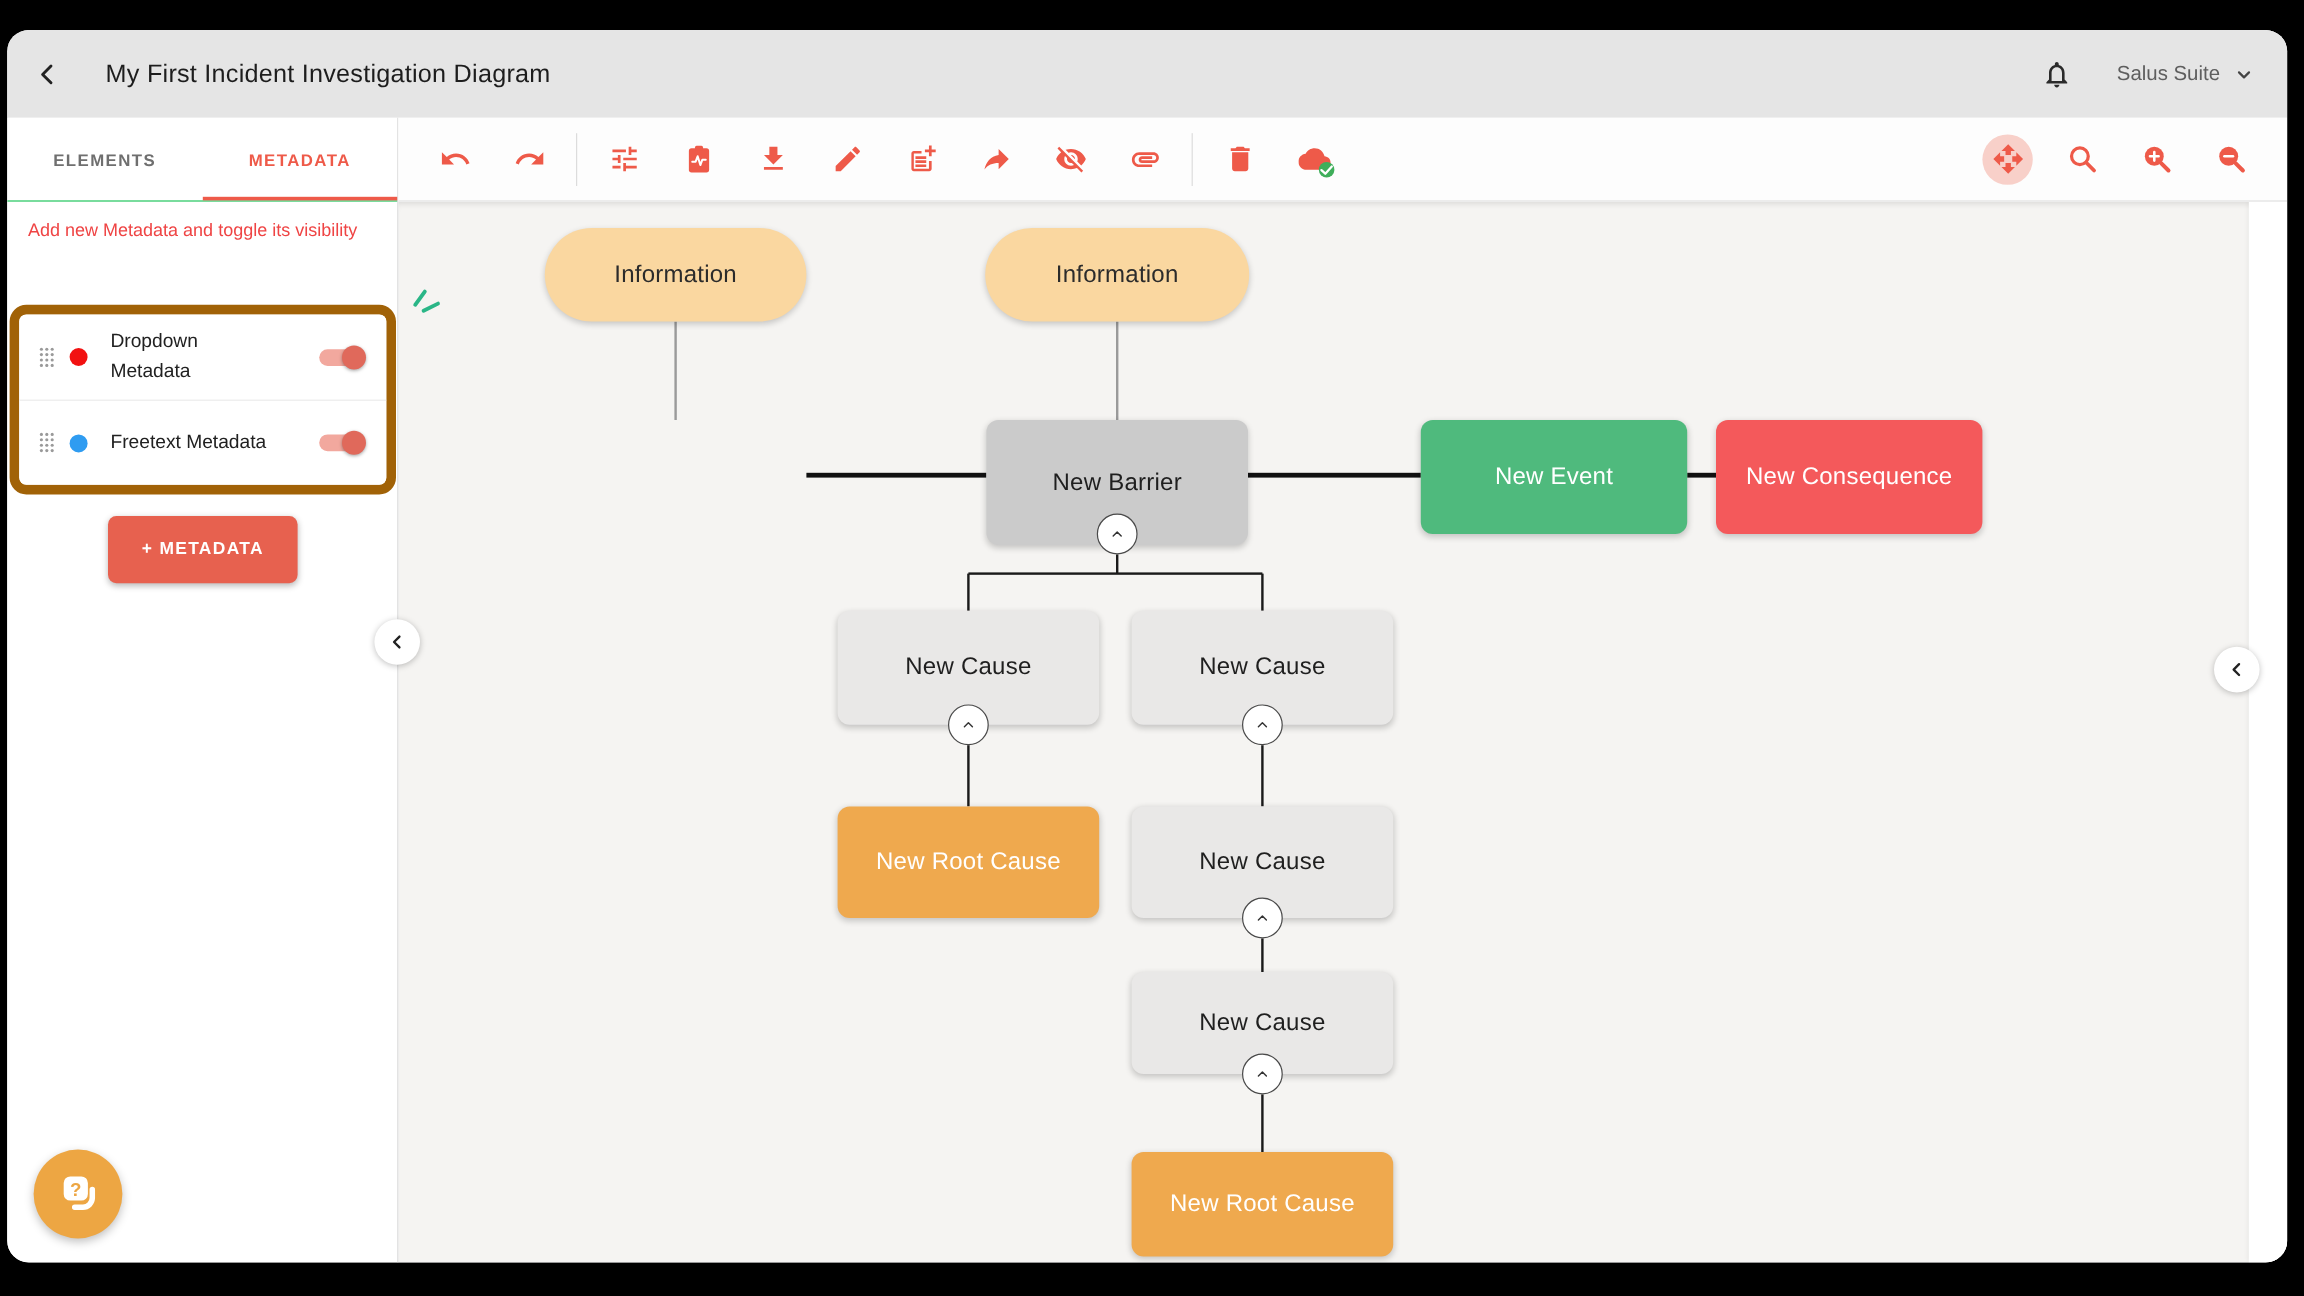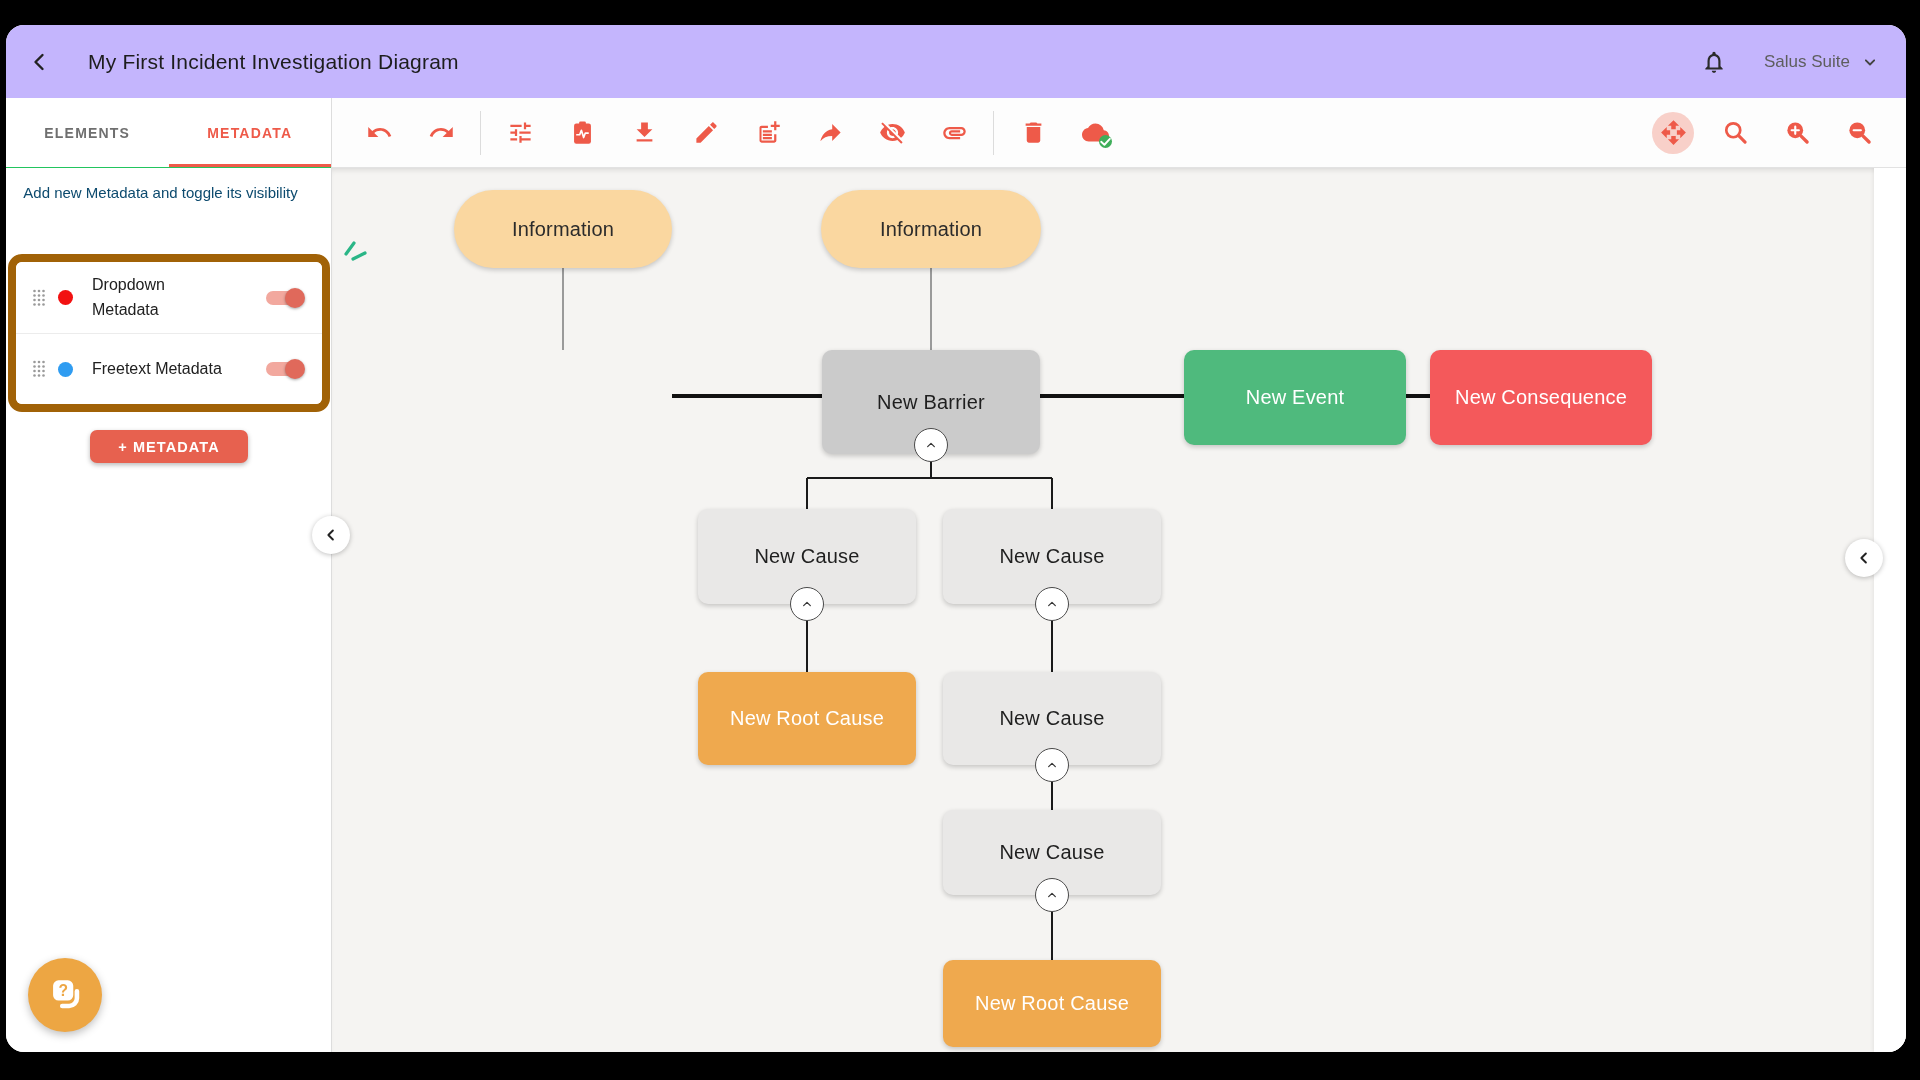--- a/index.html
+++ b/index.html
@@ -2,55 +2,55 @@
 <html><head>
 <meta charset="utf-8">
 <style>
   * { margin:0; padding:0; box-sizing:border-box; }
   html,body { width:1920px; height:1080px; background:#000; font-family:"Liberation Sans", sans-serif; overflow:hidden; }
 
   .window { position:absolute; left:6px; top:25px; width:1900px; height:1027px;
             background:#fff; border-radius:18px; overflow:hidden; }
 
   
-  .header { position:absolute; left:0; top:0; right:0; height:73px; background:#c4b5fd;
+  .header { position:absolute; left:0; top:0; right:0; height:73px; background:#e5e5e5;
             display:flex; align-items:center; z-index:30; }
   .back-btn { width:40px; height:40px; margin-left:14px; border:none; background:transparent; cursor:pointer;
               display:flex; align-items:center; justify-content:center; }
   .page-title { margin-left:28px; font-size:21px; font-weight:500; color:#1d1d1d; letter-spacing:.2px; }
   .header-spacer { flex:1; }
   .bell-btn { width:44px; height:44px; border:none; background:transparent; cursor:pointer;
               display:flex; align-items:center; justify-content:center; }
   .account { display:flex; align-items:center; gap:10px; margin-left:28px; margin-right:26px; cursor:pointer; }
   .account-name { font-size:17px; color:#5e5e5e; }
 
   
   .sidebar { position:absolute; left:0; top:73px; bottom:0; width:326px; background:#fff;
              border-right:1px solid #ddd; z-index:20; }
   .tabbar { position:absolute; left:0; top:0; right:0; height:70px; display:flex;
             border-bottom:1px solid #22c55e; }
   .tab { flex:1; display:flex; align-items:center; justify-content:center; position:relative;
          font-size:14px; font-weight:700; letter-spacing:1.2px; color:#6f6f6f; cursor:pointer; }
   .tab.active { color:#ee5a49; }
   .tab.active::after { content:''; position:absolute; left:0; right:0; bottom:0; height:3px; background:#ee5a49; }
   .instruction { position:absolute; top:84px; left:4px; right:20px; text-align:center;
-                 font-size:15px; line-height:1.45; color:#0c4a6e; }
+                 font-size:15px; line-height:1.45; color:#ef4444; }
   .highlight-box { position:absolute; top:156px; left:2px; width:322px; border:8px solid #a16207;
                    border-radius:14px; background:#fff; overflow:hidden; }
   .meta-row { display:flex; align-items:center; min-height:71px; padding:8px 12px 8px 16px; background:#fff; }
   .meta-row + .meta-row { border-top:1px solid #ececec; }
   .handle { width:14px; height:18px; display:flex; align-items:center; cursor:grab; }
   .dot { width:15px; height:15px; border-radius:50%; margin-left:12px; flex:none; }
   .meta-label { margin-left:19px; font-size:16px; color:#212121; line-height:1.55; flex:1; }
   .meta-label.two-line { max-width:96px; }
   .switch { position:relative; width:36px; height:14px; border-radius:7px; background:#f2a89e;
             margin-left:auto; margin-right:8px; flex:none; cursor:pointer; }
   .switch::after { content:''; position:absolute; right:-3px; top:-3px; width:20px; height:20px;
                    border-radius:50%; background:#e0695b; box-shadow:0 1px 3px rgba(0,0,0,.35); }
-  .add-metadata { position:absolute; top:332px; left:84px; width:158px; height:33px; border:none;
+  .add-metadata { position:absolute; top:332px; left:84px; width:158px; height:56px; border:none;
                   background:#e7614f; color:#fff; font-family:inherit; font-size:14.5px; font-weight:700;
                   letter-spacing:1.1px; border-radius:7px; cursor:pointer; box-shadow:0 2px 5px rgba(0,0,0,.28); }
 
   
   .toolbar { position:absolute; left:326px; right:0; top:73px; height:70px; background:#fdfdfd;
              border-bottom:1px solid #e2e2e2; display:flex; align-items:center; padding:0 16px; z-index:20; }
   .tbtn { width:42px; height:42px; border:none; background:transparent; cursor:pointer; flex:none;
           display:flex; align-items:center; justify-content:center; margin:0 10px; }
   .tbtn svg { width:27px; height:27px; }
   .tdiv { width:1px; height:44px; background:#dcdcdc; margin:0 8px; flex:none; }

